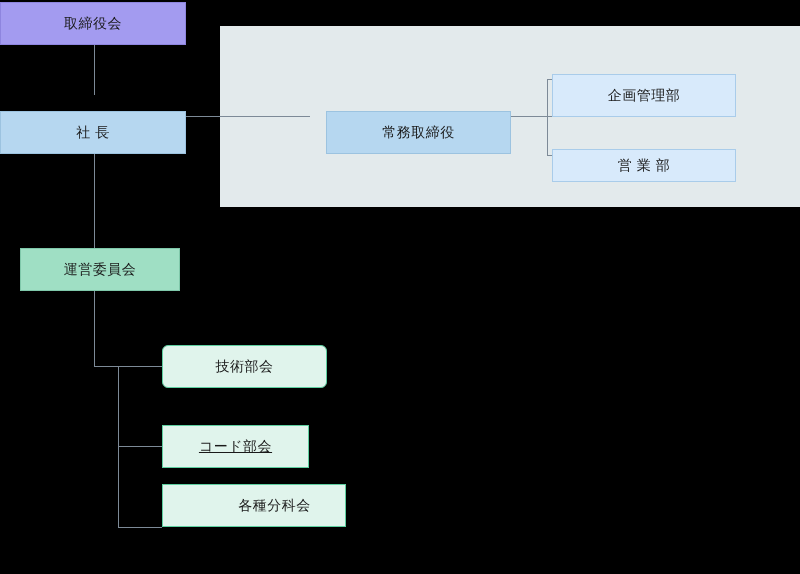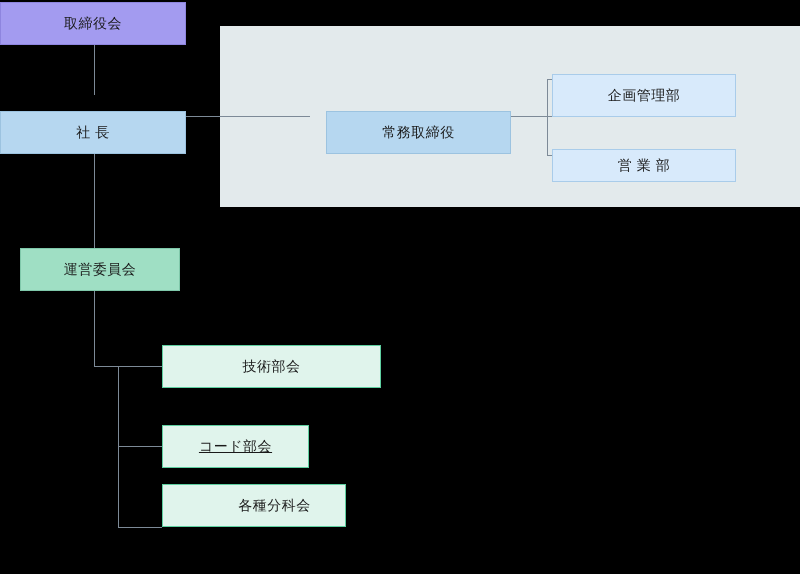--- a/index.html
+++ b/index.html
@@ -87,19 +87,19 @@
   <div class="node node-blue" style="left:0px; top:95px; width:186px; height:43px;">社 長</div>
 
   <div class="node node-blue" style="left:326px; top:95px; width:185px; height:43px;">常務取締役</div>
 
   <div class="node node-lightblue" style="left:552px; top:58px; width:184px; height:43px;">企画管理部</div>
 
   <div class="node node-lightblue" style="left:552px; top:133px; width:184px; height:33px;">営 業 部</div>
 
   <div class="node node-mint" style="left:0px; top:248px; width:160px; height:43px;margin-left:20px;">運営委員会</div>
 
-  <div class="node node-paleteal" style="left:162px; top:345px; width:219px; height:43px;">技術部会</div>
+  <div class="node node-paleteal" style="left:162px; top:345px; width:165px; height:43px;border-radius:6px;">技術部会</div>
 
   <div class="node node-paleteal" style="left:162px; top:425px; width:147px; height:43px;text-decoration:underline;">コード部会</div>
 
   <div class="node node-paleteal" style="left:162px; top:484px; width:184px; height:43px;padding-left:41px;">各種分科会</div>
 
 </div>
 
 </body></html>

